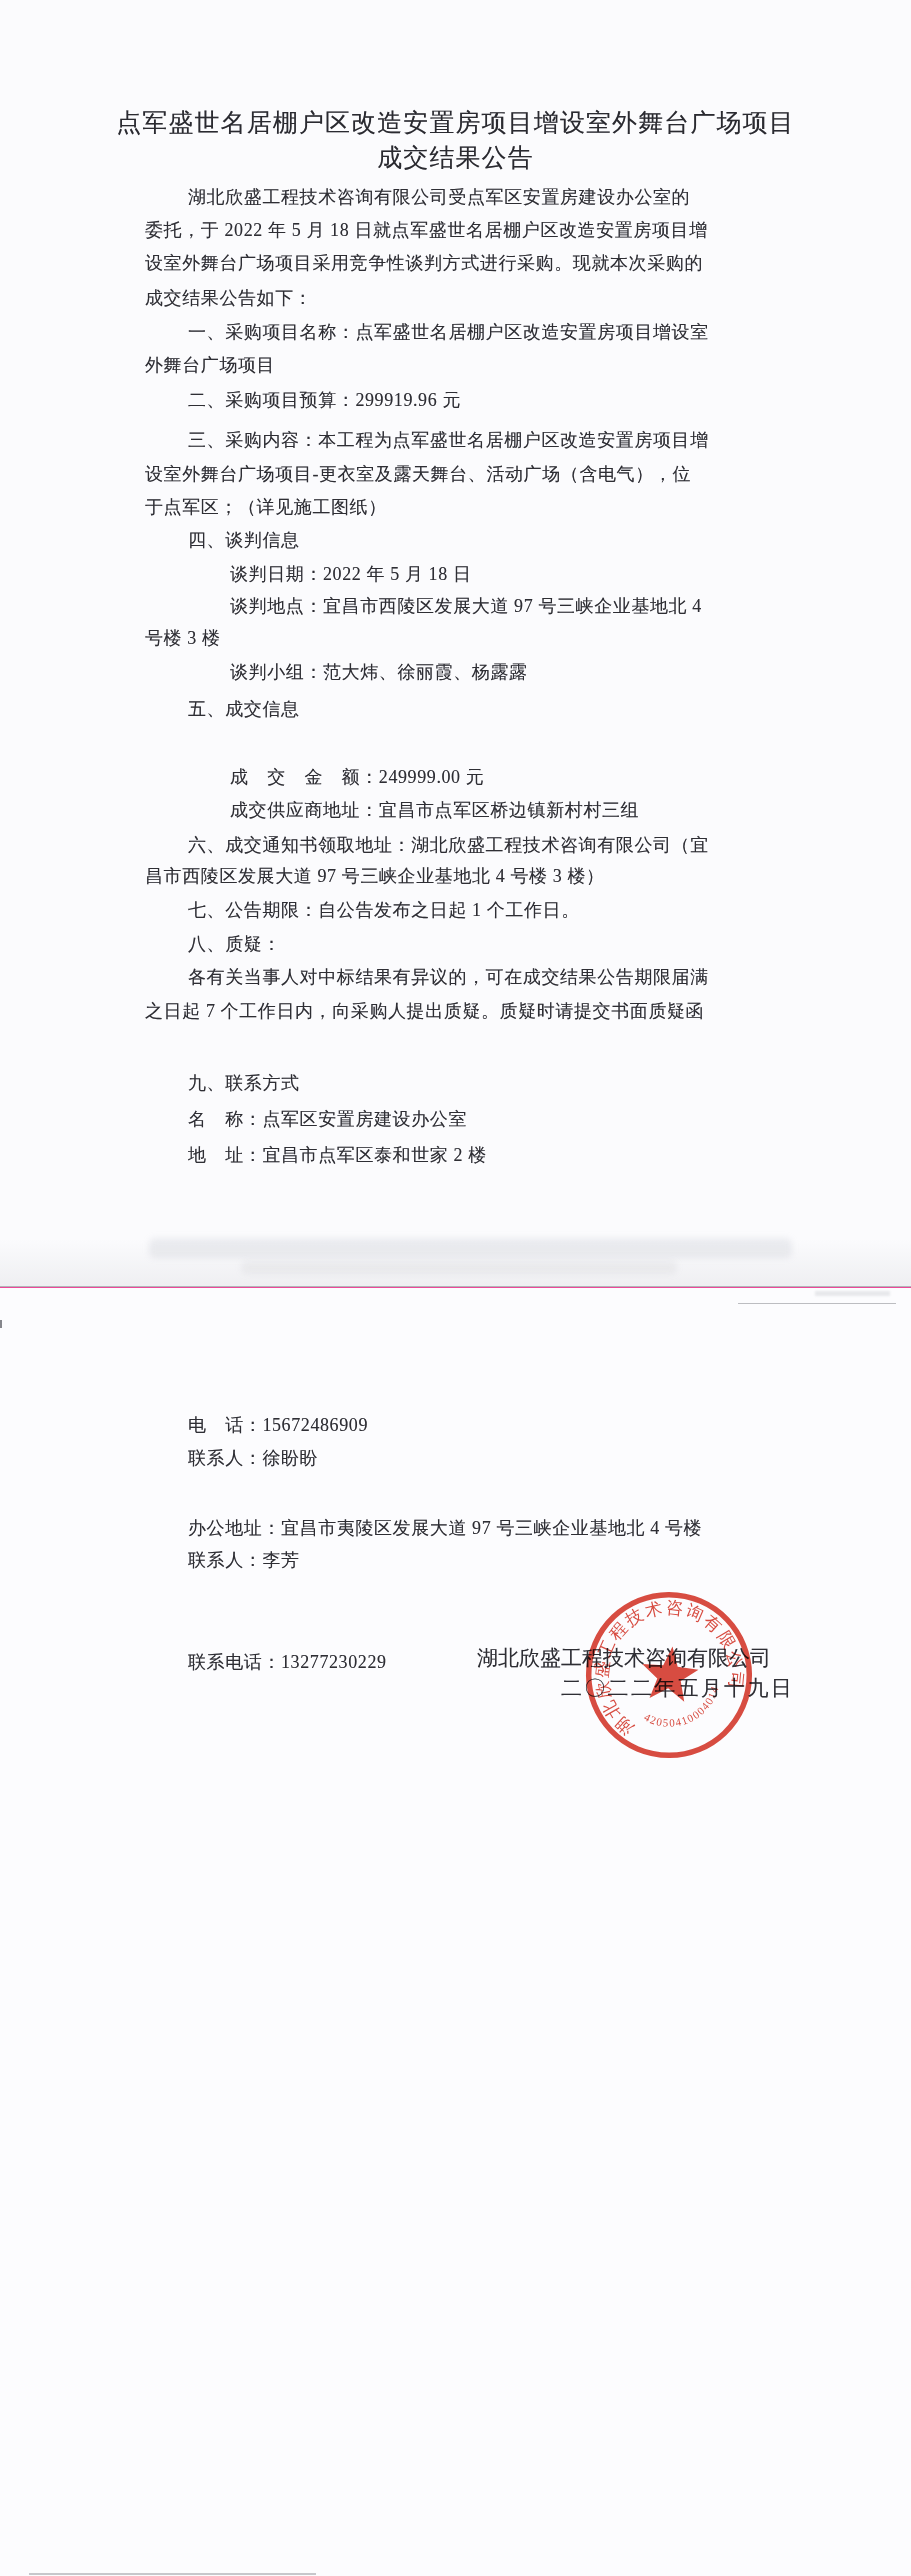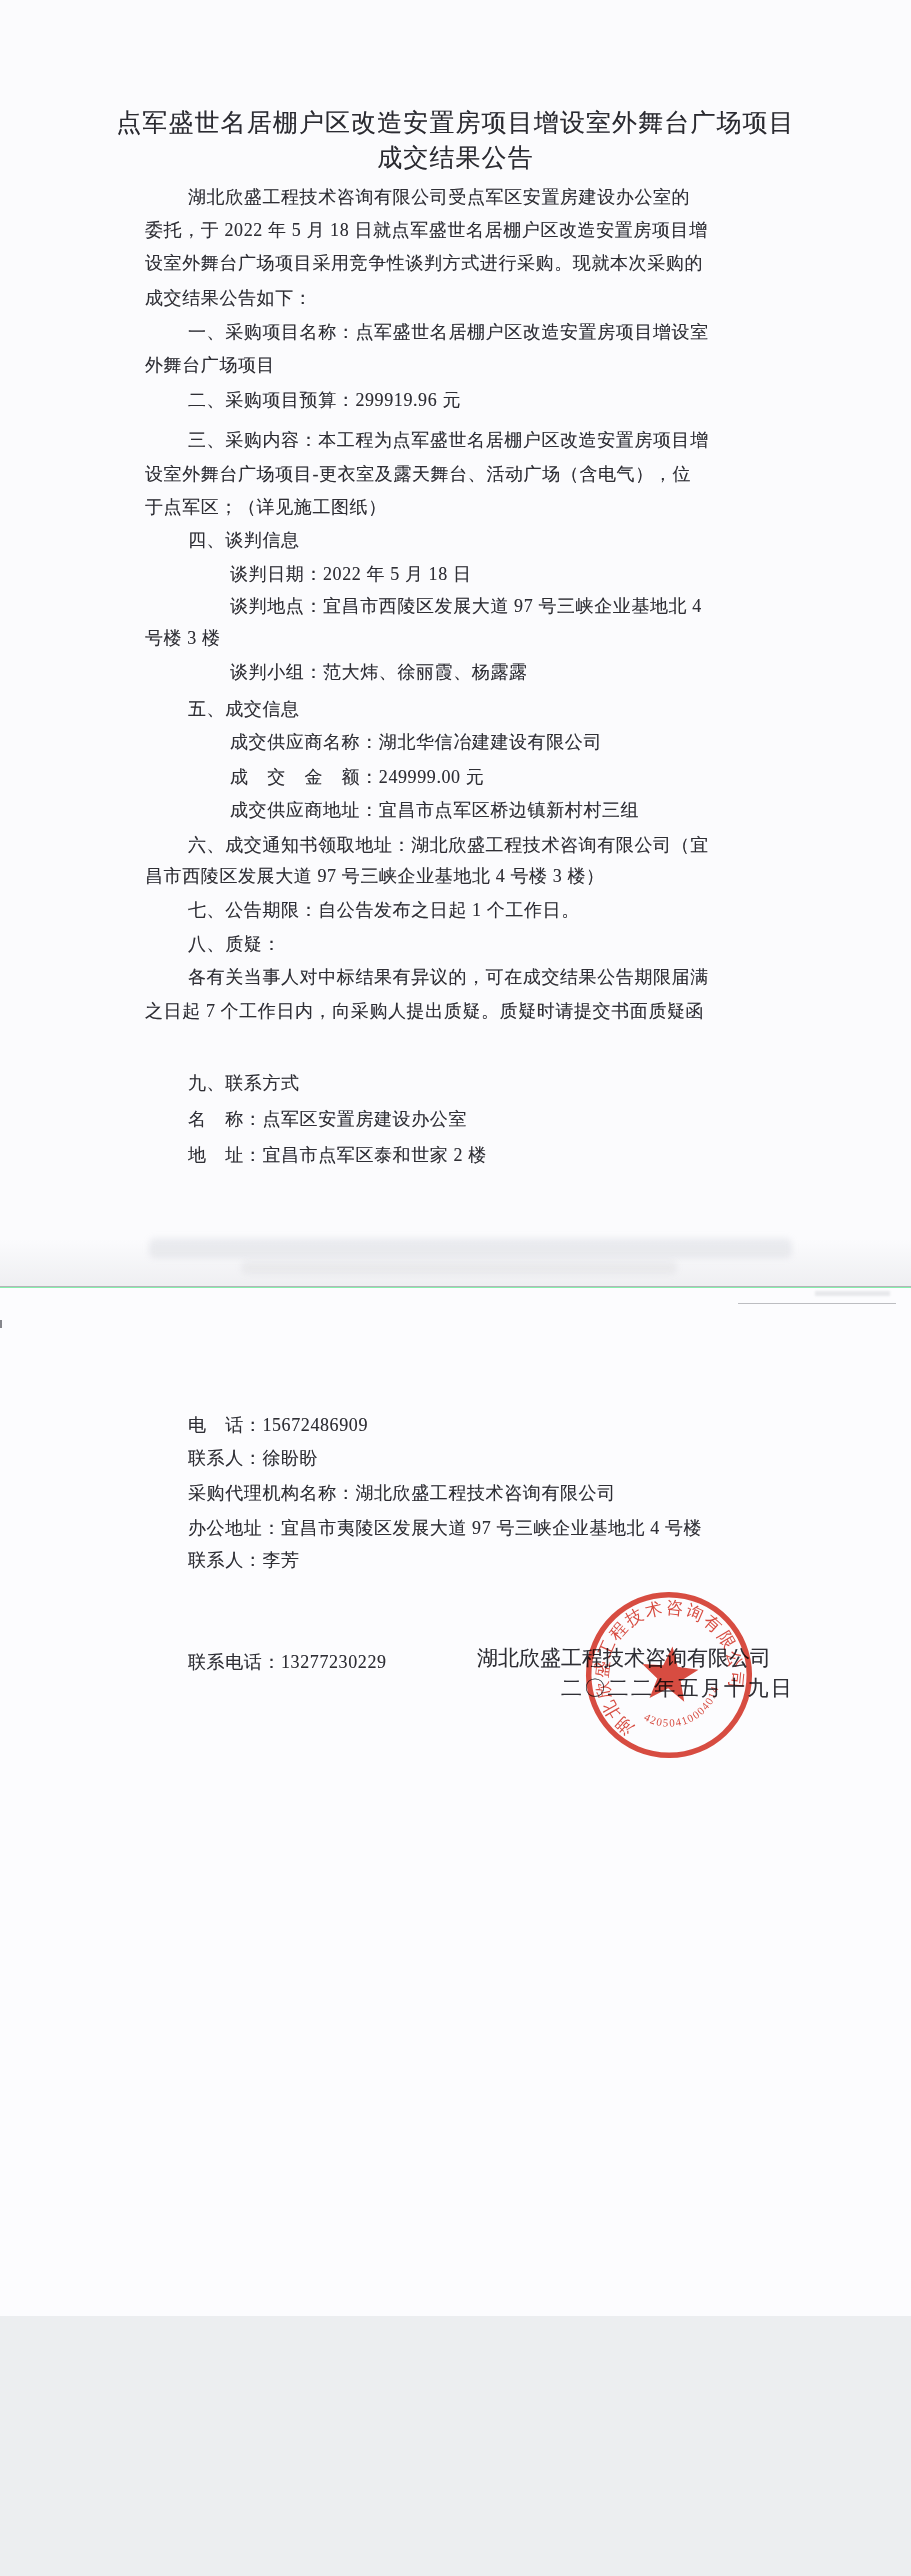--- a/index.html
+++ b/index.html
@@ -1,18 +1,18 @@
 <!DOCTYPE html>
 <html style="font-size:9.2px"><head>
 <meta charset="utf-8">
 <style>
   html,body{margin:0;padding:0;background:#eceef0;}
   #canvas{
-    position:relative;width:911px;height:2316px;overflow:hidden;
-    background:#86efac;
+    position:relative;width:911px;height:2576px;overflow:hidden;
+    background:#ec4899;
     font-family:"Liberation Serif","DejaVu Serif",serif;
     color:#2e2e34;
   }
   .page{position:absolute;left:0;width:911px;}
   #page1{top:0;height:1286px;background:#fbfbfd;}
   #page2{top:1288px;height:1288px;background:#fcfcfe;}
   .ln{
     position:absolute;font-size:18px;line-height:26px;letter-spacing:0.6px;
     white-space:nowrap;color:#2e2e34;
     text-shadow:0 0 0.6px rgba(46,46,56,.38);
@@ -62,21 +62,20 @@
   <div class="ln i2" style="top:387px">二、采购项目预算：299919.96 元</div>
   <div class="ln i0" style="top:461px">设室外舞台广场项目-更衣室及露天舞台、活动广场（含电气），位</div>
   <div class="ln i2" style="top:427px">三、采购内容：本工程为点军盛世名居棚户区改造安置房项目增</div>
   <div class="ln i0" style="top:494px">于点军区；（详见施工图纸）</div>
   <div class="ln i2" style="top:527px">四、谈判信息</div>
   <div class="ln i4" style="top:561px">谈判日期：2022 年 5 月 18 日</div>
   <div class="ln i4" style="top:593px">谈判地点：宜昌市西陵区发展大道 97 号三峡企业基地北 4</div>
   <div class="ln i0" style="top:625px">号楼 3 楼</div>
   <div class="ln i4" style="top:659px">谈判小组：范大炜、徐丽霞、杨露露</div>
   <div class="ln i2" style="top:696px">五、成交信息</div>
-  <div class="ln i4" style="top:729px">成交供应商名称：湖北华信冶建建设有限公司</div>
   <div class="ln i4" style="top:764px">成　交　金　额：249999.00 元</div>
   <div class="ln i2" style="top:832px">六、成交通知书领取地址：湖北欣盛工程技术咨询有限公司（宜</div>
   <div class="ln i4" style="top:797px">成交供应商地址：宜昌市点军区桥边镇新村村三组</div>
   <div class="ln i0" style="top:863px">昌市西陵区发展大道 97 号三峡企业基地北 4 号楼 3 楼）</div>
   <div class="ln i2" style="top:897px">七、公告期限：自公告发布之日起 1 个工作日。</div>
   <div class="ln i2" style="top:931px">八、质疑：</div>
   <div class="ln i2" style="top:964px">各有关当事人对中标结果有异议的，可在成交结果公告期限届满</div>
   <div class="ln i0" style="top:998px">之日起 7 个工作日内，向采购人提出质疑。质疑时请提交书面质疑函</div>
   <div class="ln i2" style="top:1070px">九、联系方式</div>
   <div class="ln i2" style="top:1106px">名　称：点军区安置房建设办公室</div>
@@ -86,21 +85,20 @@
   <div class="ghost1"></div>
   <div class="ghost2"></div>
   <div class="divider"></div>
   <div class="artifact-right"></div>
   <div class="artifact-left-tick"></div>
   <div class="artifact-corner"></div>
   <div class="artifact-bottom"></div>
 
   <div class="ln i2" style="top:1412px">电　话：15672486909</div>
   <div class="ln i2" style="top:1445px">联系人：徐盼盼</div>
-  <div class="ln i2" style="top:1480px">采购代理机构名称：湖北欣盛工程技术咨询有限公司</div>
   <div class="ln i2" style="top:1515px">办公地址：宜昌市夷陵区发展大道 97 号三峡企业基地北 4 号楼</div>
   <div class="ln i2" style="top:1547px">联系人：李芳</div>
   <div class="ln i2" style="top:1649px">联系电话：13277230229</div>
 
   <div class="sig" style="top:1644px;left:477px">湖北欣盛工程技术咨询有限公司</div>
   <div class="sig" id="sig-date" style="top:1674px;left:561px">二〇二二年五月十九日</div>
 
   <svg id="seal" viewBox="0 0 320 320">
     <circle cx="160" cy="160" r="146" fill="none" stroke="#d6392c" stroke-width="10"></circle>
     <path id="sealArcTop" d="M 68 224 A 112 112 0 1 1 252 224" fill="none"></path>

